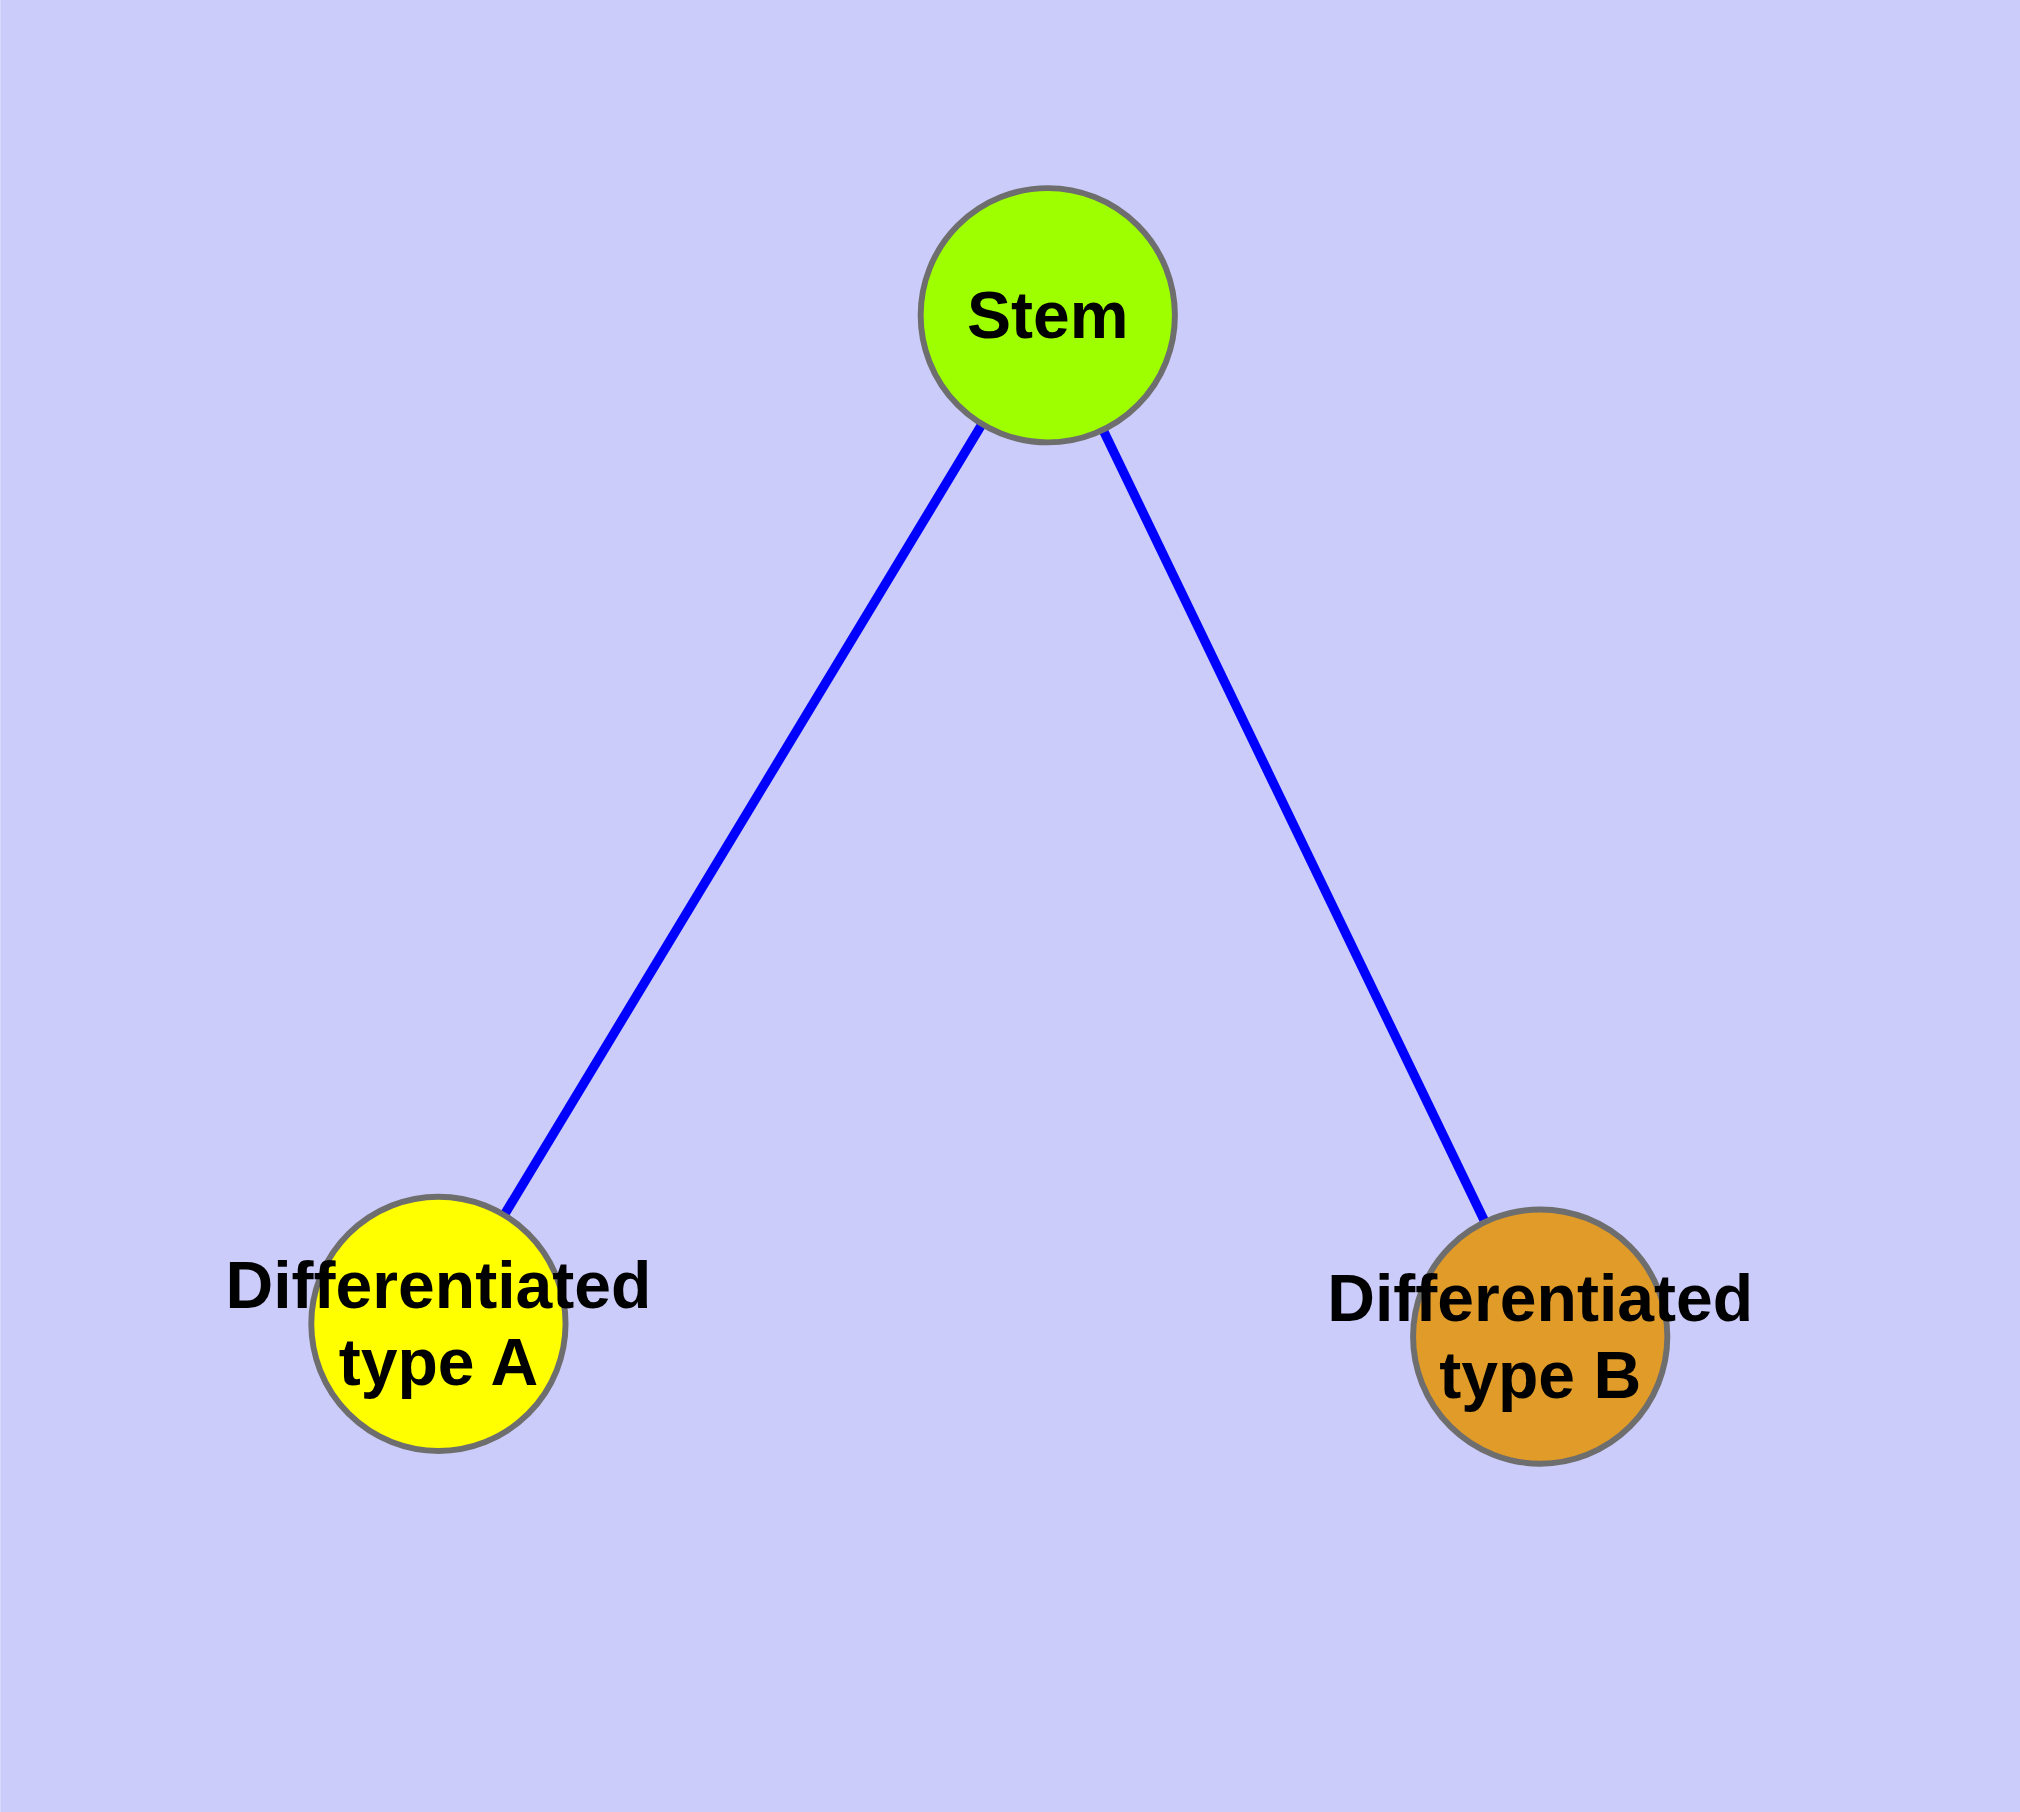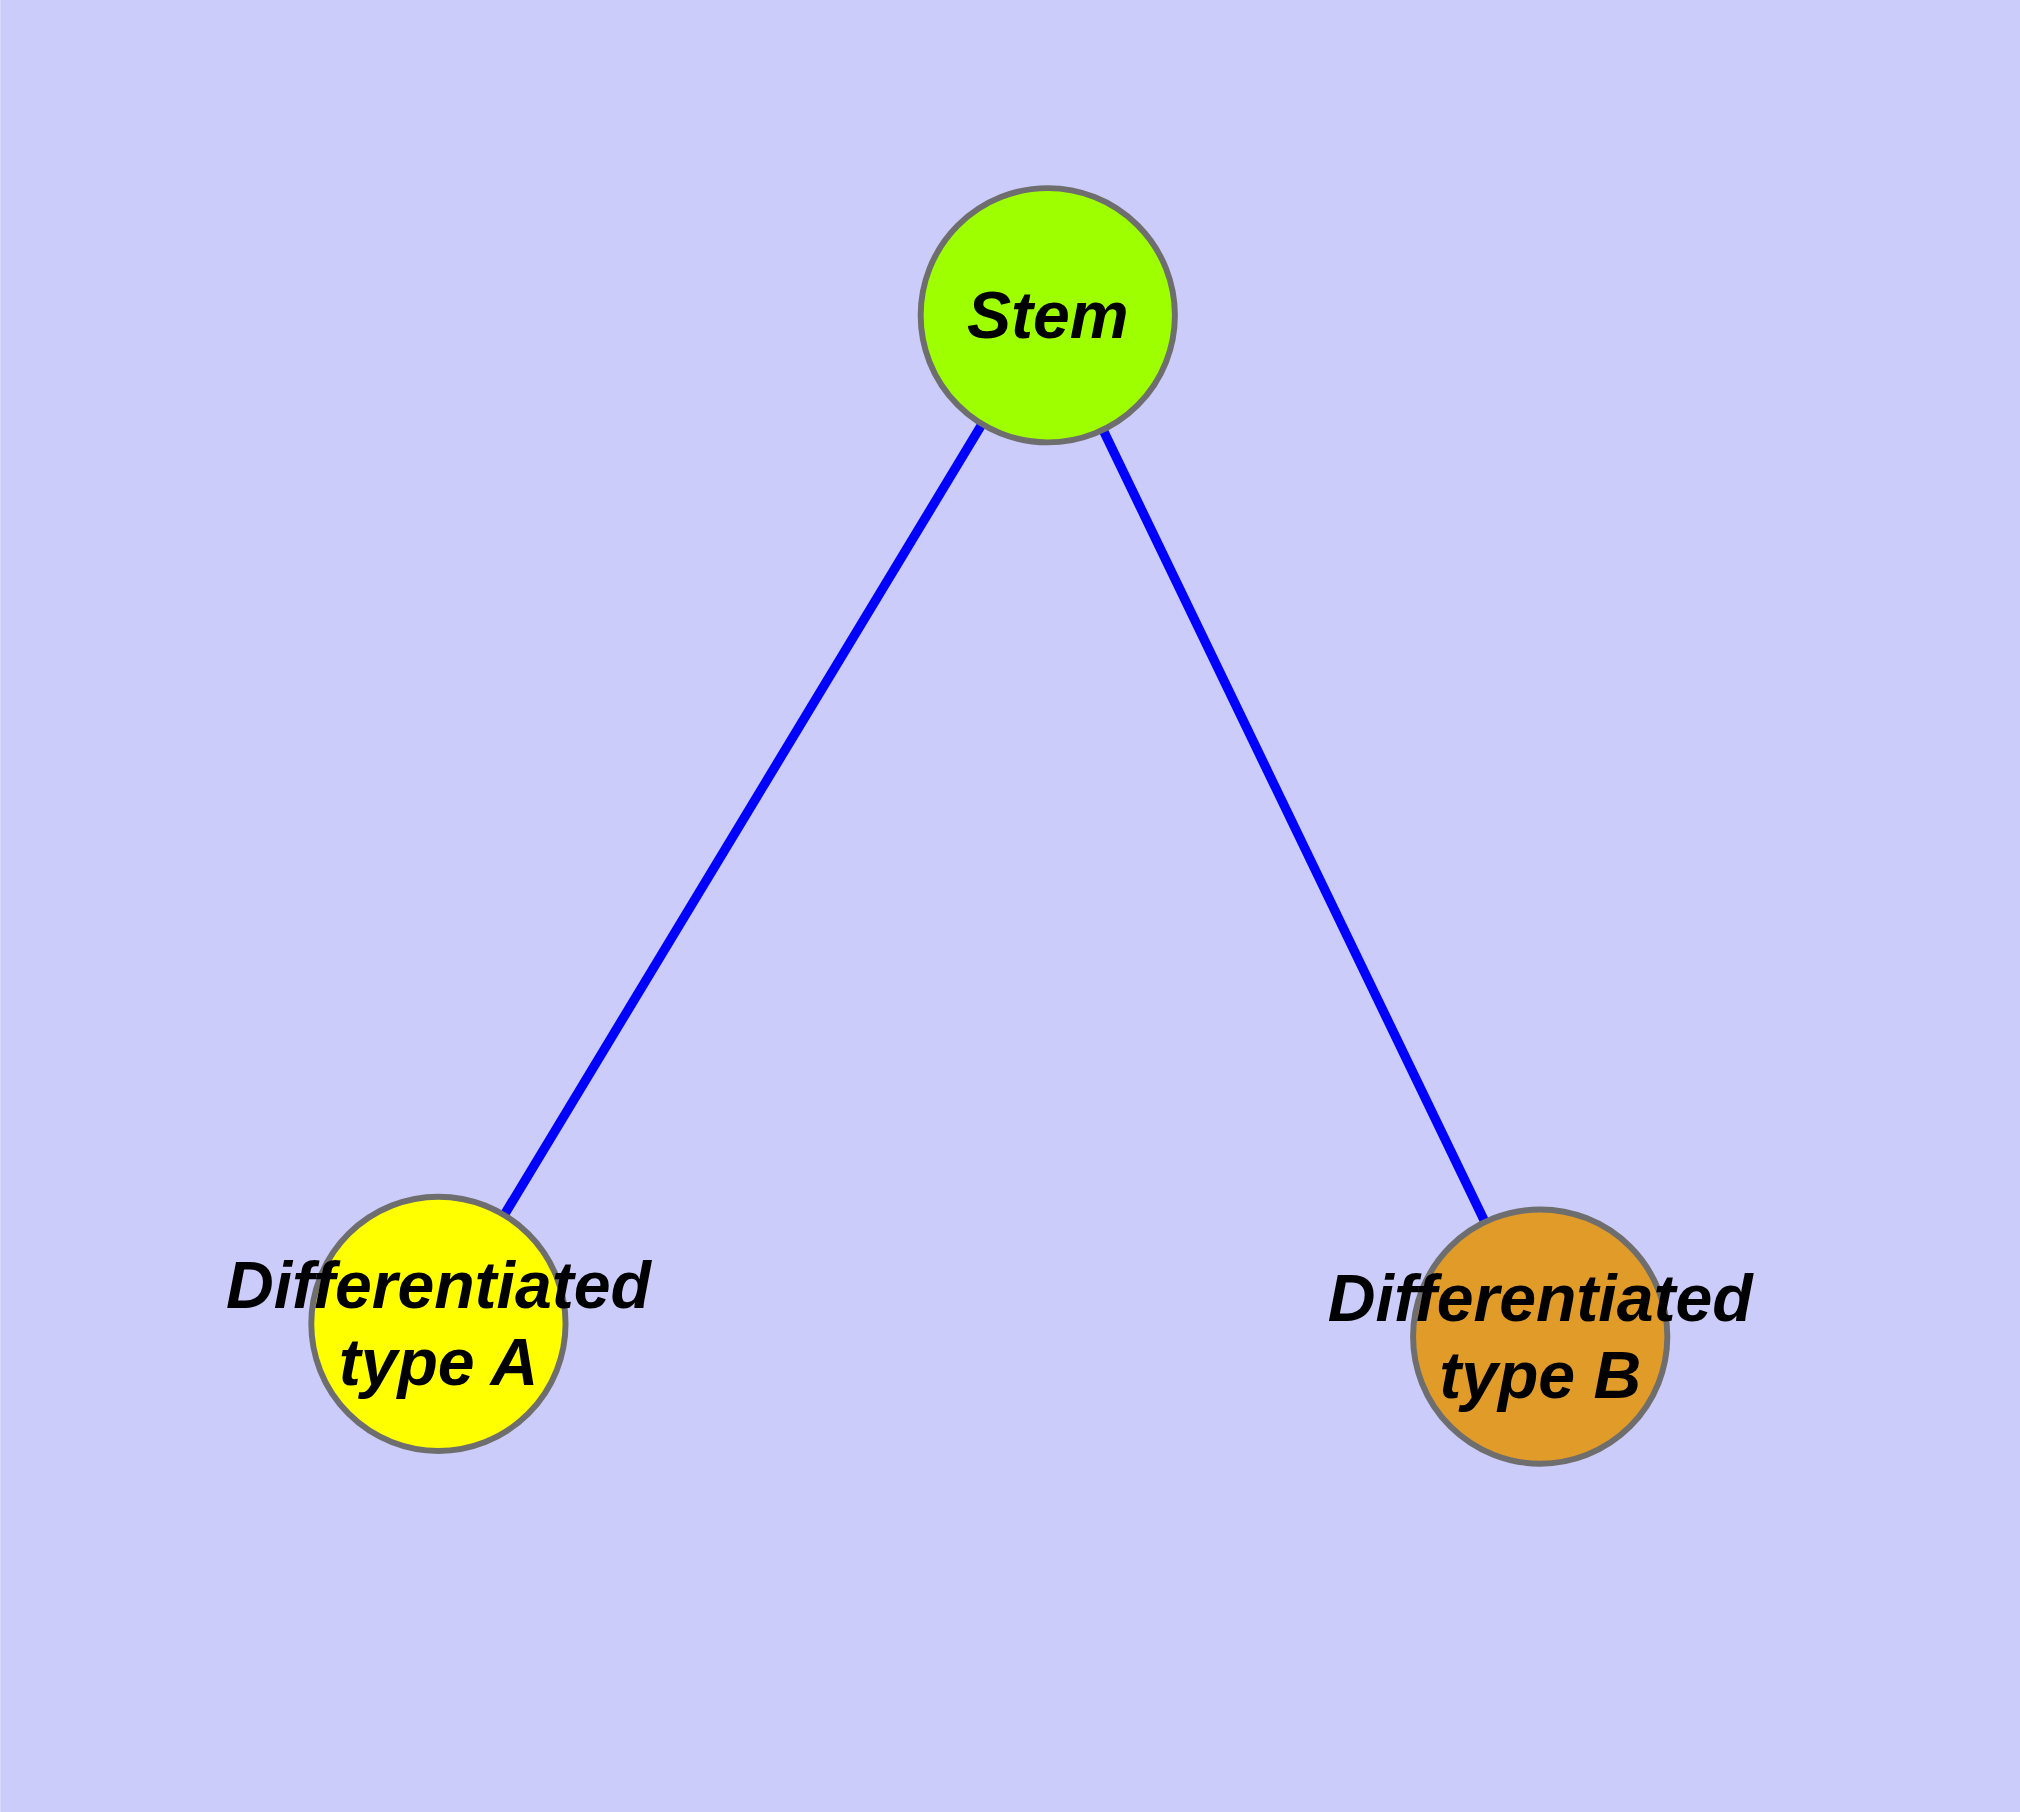--- a/index.html
+++ b/index.html
@@ -8,21 +8,20 @@
     background: #ffffff;
   }
   body {
     font-family: "Liberation Sans", sans-serif;
   }
   #canvas {
     position: relative;
     width: 2021px;
     height: 1812px;
     overflow: hidden;
-    font-style: italic;
   }
   #graph-svg {
     position: absolute;
     top: 0;
     left: 0;
     width: 2021px;
     height: 1812px;
     display: block;
   }
   .node-label {

